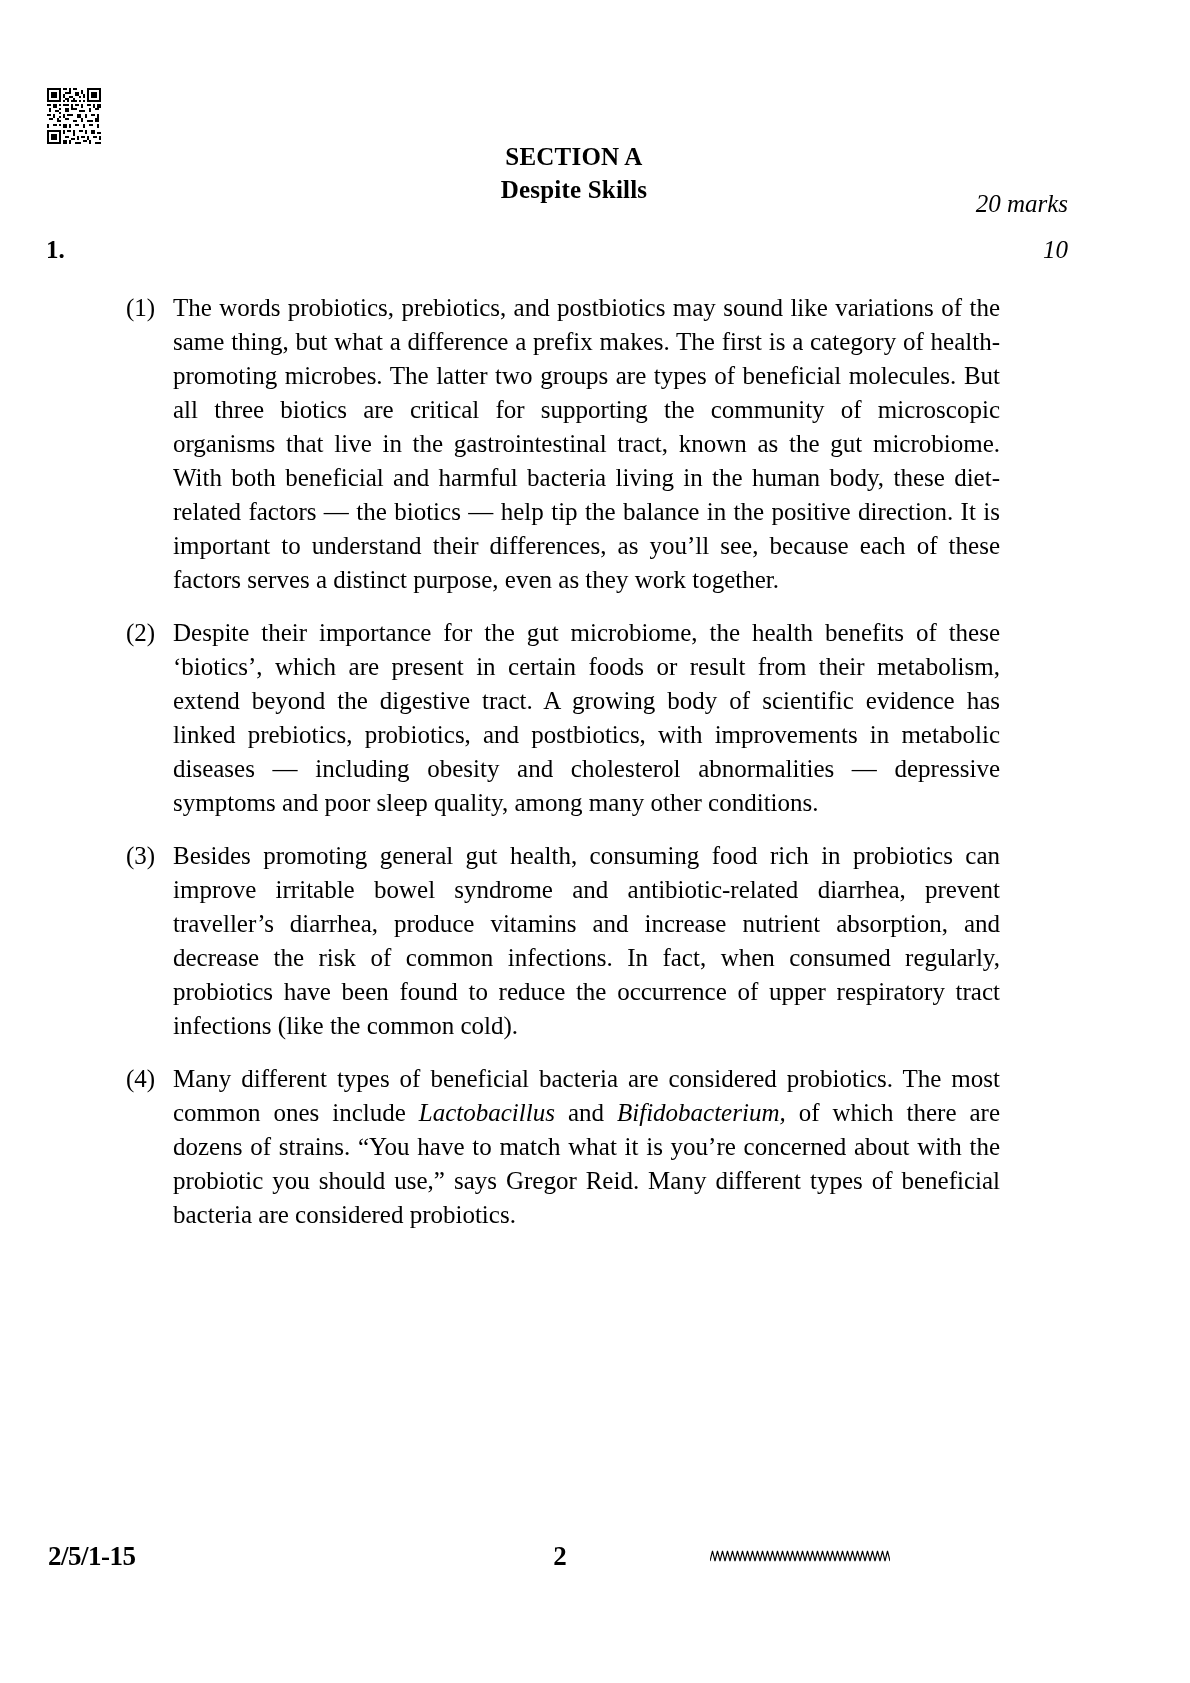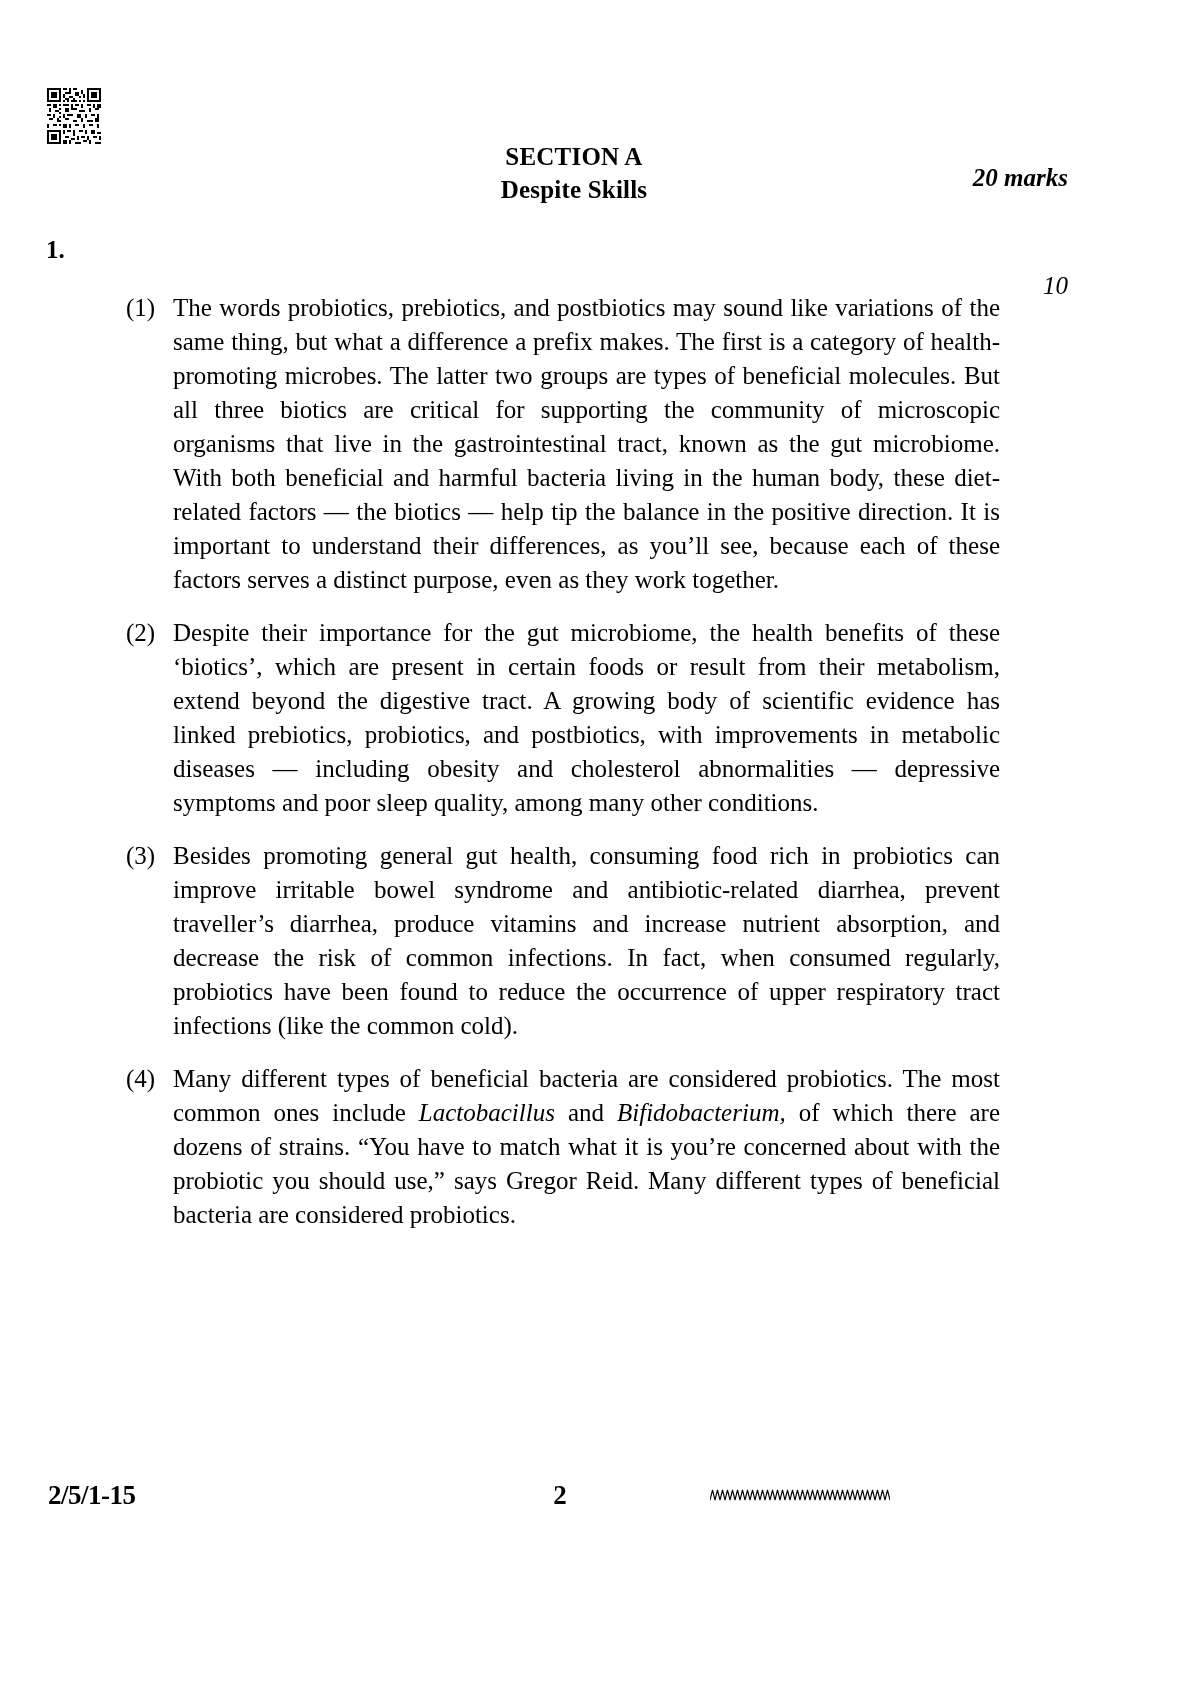--- a/index.html
+++ b/index.html
@@ -57,22 +57,22 @@
     top: 33px;
     width: 1148px;
     text-align: center;
     font-weight: bold;
     font-size: 25px;
     letter-spacing: 0.2px;
   }
   .marks {
     position: absolute;
     right: 122px;
-    top: 21px;
-    font-weight: bold;
+    top: 47px;
+    font-weight: normal;
     font-style: italic;
     font-size: 25px;
     white-space: nowrap;
   }
 
   
   .qline {
     position: absolute;
     left: 0;
     top: 236px;
@@ -92,21 +92,20 @@
     top: 0;
     font-size: 25px;
     white-space: nowrap;
   }
   .q-marks {
     position: absolute;
     right: 122px;
     top: 0;
     font-style: italic;
     font-size: 25px;
-    margin-top: 36px;
   }
 
   
   .passage {
     position: absolute;
     left: 126px;
     top: 291px;
     width: 874px;
   }
   .para {
@@ -131,21 +130,21 @@
     display: block;
     text-align: justify;
     text-align-last: left;
   }
   .para-body i { }
 
   
   .footer {
     position: absolute;
     left: 0;
-    top: 1480px;
+    top: 1541px;
     width: 1190px;
     height: 40px;
   }
   .footer-code {
     position: absolute;
     left: 48px;
     top: 0;
     font-weight: bold;
     font-size: 27px;
     letter-spacing: -0.5px;

